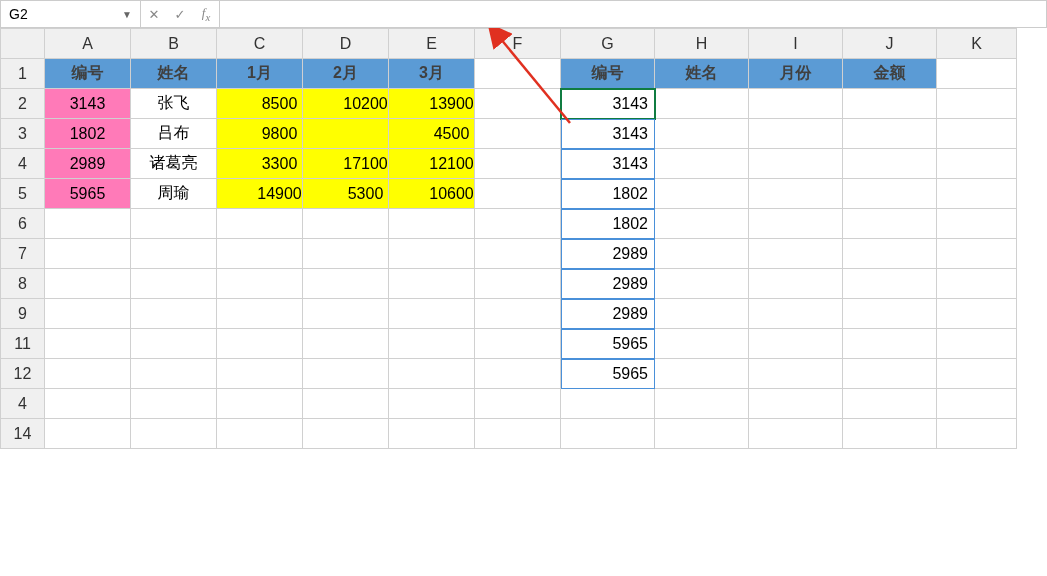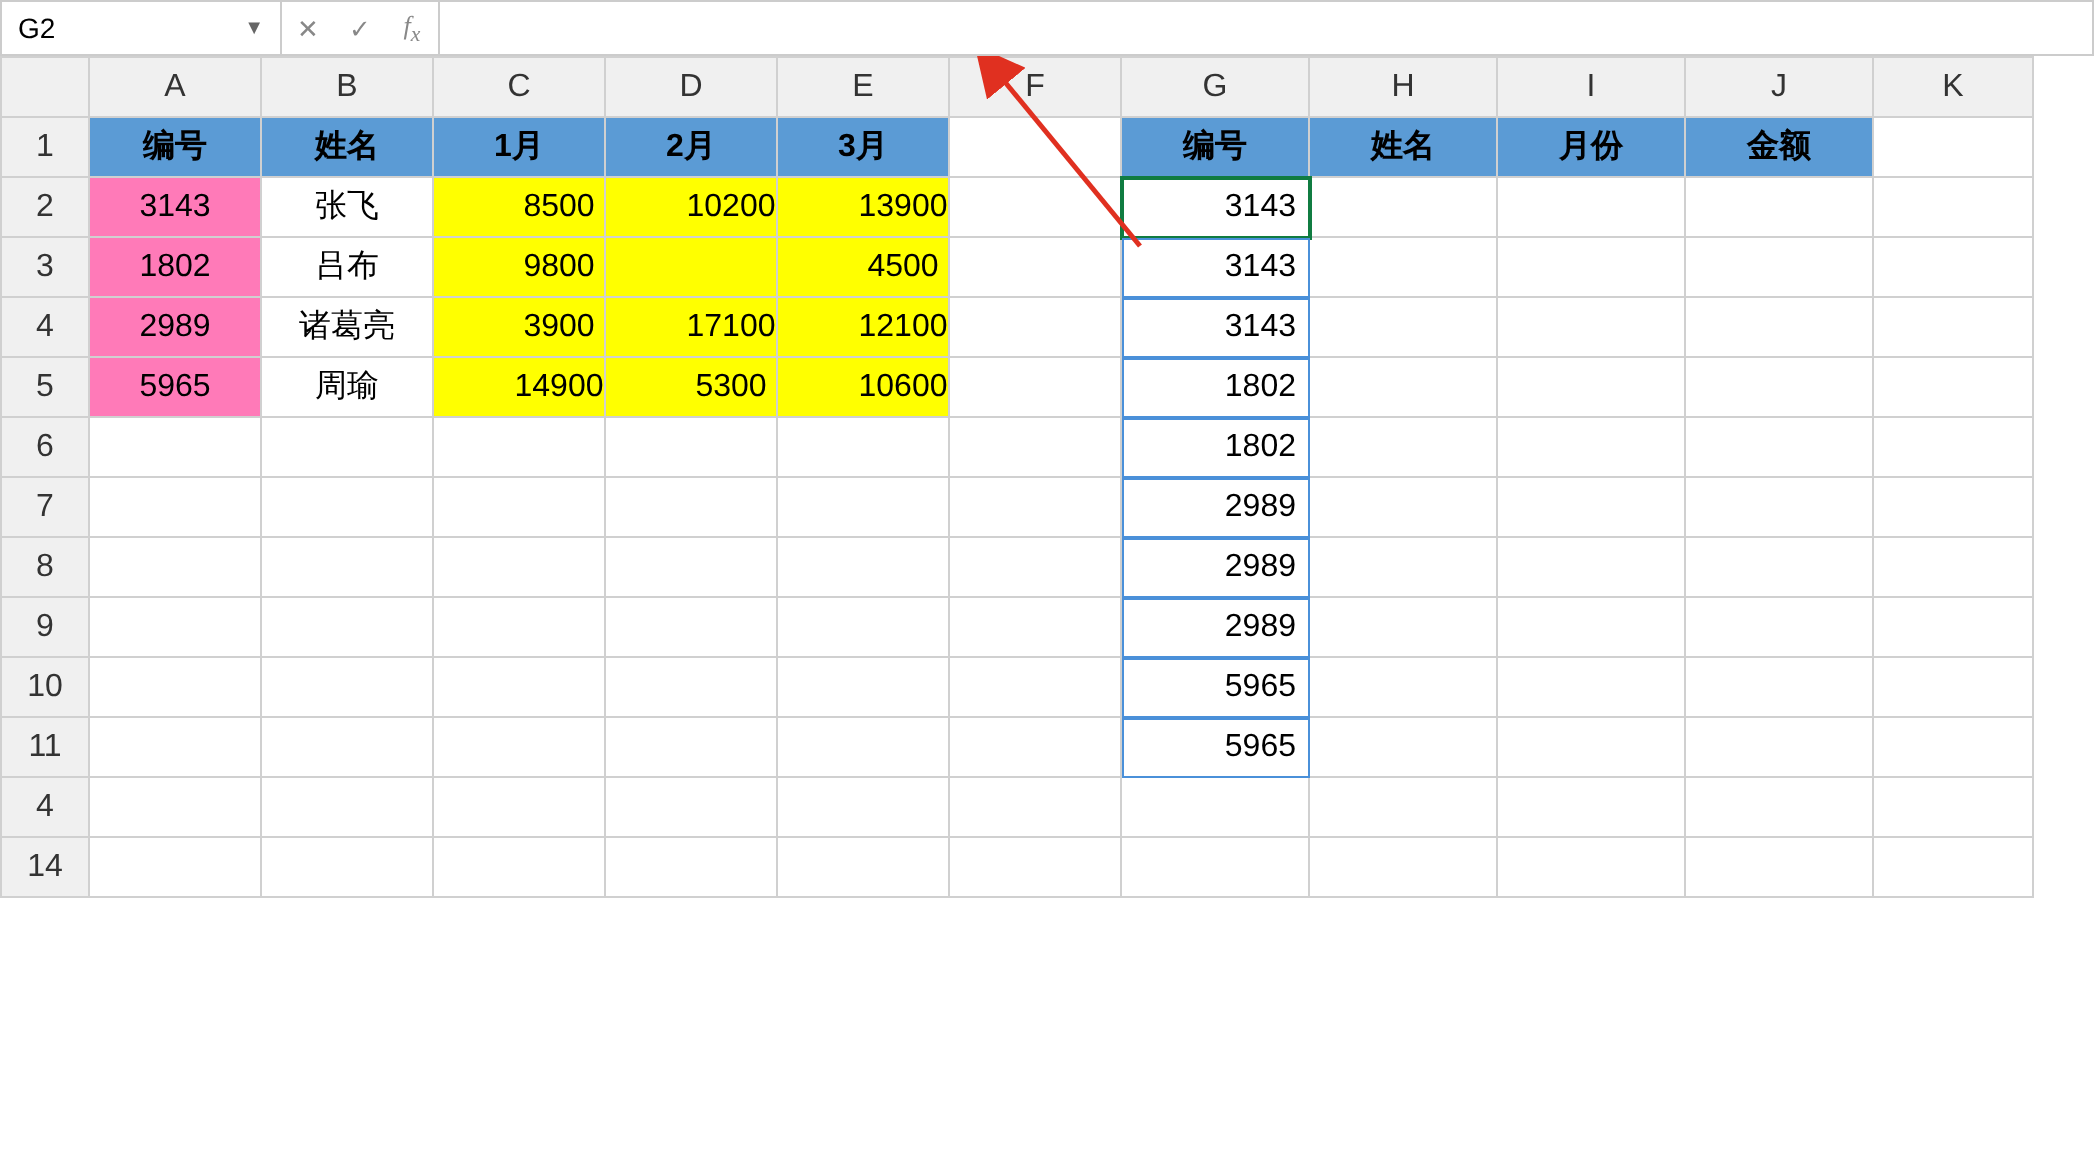--- a/index.html
+++ b/index.html
@@ -72,21 +72,21 @@
 }
 table.grid .corner { background: #f0f0f0; width: 44px; }
 table.grid th.col-head { background: #f0f0f0; font-weight: normal; color: #333; }
 table.grid th.row-head { background: #f0f0f0; font-weight: normal; color: #333; width: 44px; }
 
 .col-A, .col-B, .col-C, .col-D, .col-E { width: 86px; }
 .col-F { width: 86px; }
 .col-G, .col-H, .col-I, .col-J { width: 94px; }
 .col-K { width: 80px; }
 
-.hdr-blue { background: #5b9bd5 !important; color: #000000; font-weight: bold; }
+.hdr-blue { background: #5b9bd5 !important; color: #404040; font-weight: bold; }
 .cell-pink { background: #ff7ab8 !important; }
 .cell-yellow { background: #ffff00 !important; padding-left: 40px; }
 
 .sel-outline { outline: 2px solid #107c41; outline-offset: -1px; }
 .spill-outline { outline: 1px solid #4a90d9; outline-offset: -1px; }
 
 .arrow-svg { position: absolute; pointer-events: none; }
 </style>
 </head>
 <body>
@@ -159,21 +159,21 @@
       <td class="spill-outline" style="text-align:right;padding-right:6px;">3143</td>
       <td></td>
       <td></td>
       <td></td>
       <td></td>
     </tr>
     <tr>
       <th class="row-head">4</th>
       <td class="cell-pink">2989</td>
       <td>诸葛亮</td>
-      <td class="cell-yellow">3900</td>
+      <td class="cell-yellow">3300</td>
       <td class="cell-yellow">17100</td>
       <td class="cell-yellow">12100</td>
       <td></td>
       <td class="spill-outline" style="text-align:right;padding-right:6px;">3143</td>
       <td></td>
       <td></td>
       <td></td>
       <td></td>
     </tr>
     <tr>
@@ -240,35 +240,35 @@
           <td></td>
           <td></td>
           <td></td>
       <td class="spill-outline" style="text-align:right;padding-right:6px;">2989</td>
       <td></td>
           <td></td>
           <td></td>
           <td></td>
     </tr>
     <tr>
-      <th class="row-head">10</th>
+      <th class="row-head">11</th>
       <td></td>
           <td></td>
           <td></td>
           <td></td>
           <td></td>
           <td></td>
       <td class="spill-outline" style="text-align:right;padding-right:6px;">5965</td>
       <td></td>
           <td></td>
           <td></td>
           <td></td>
     </tr>
     <tr>
-      <th class="row-head">11</th>
+      <th class="row-head">12</th>
       <td></td>
           <td></td>
           <td></td>
           <td></td>
           <td></td>
           <td></td>
       <td class="spill-outline" style="text-align:right;padding-right:6px;">5965</td>
       <td></td>
           <td></td>
           <td></td>

